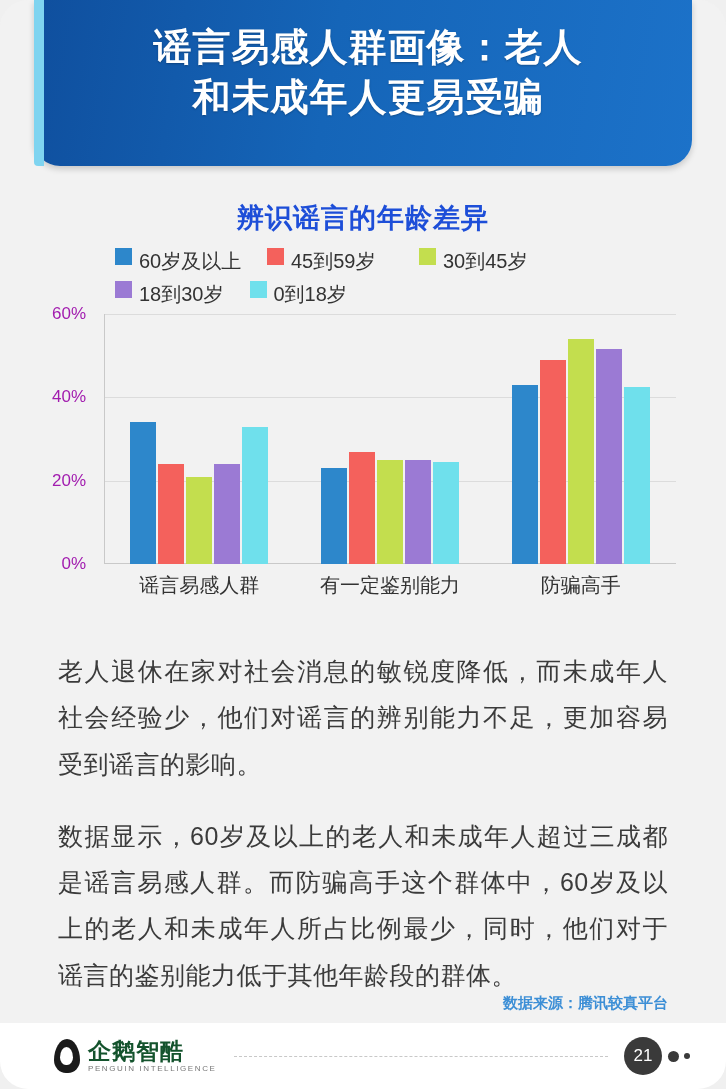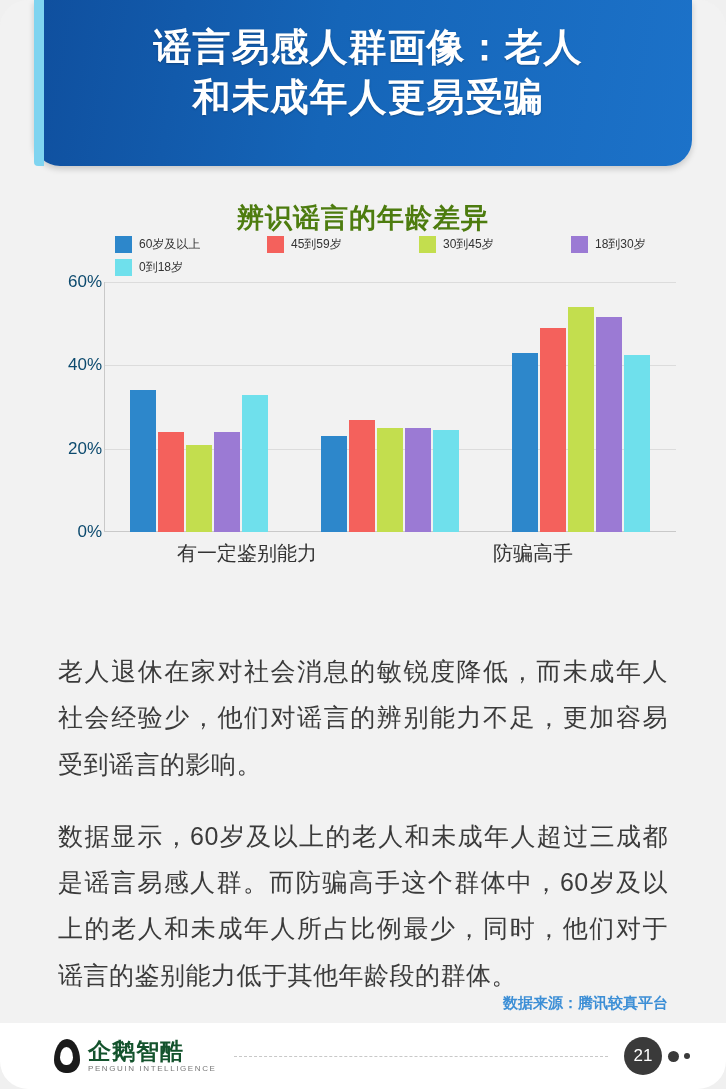--- a/index.html
+++ b/index.html
@@ -59,36 +59,37 @@
 
   
   .chart-block {
     position: relative;
     margin-top: 22px;
     width: 726px;
     height: 420px;
   }
   .chart-title {
     text-align: center;
-    color: #4d7c0f;
+    color: #1d4ed8;
     font-size: 27px;
     font-weight: bold;
     letter-spacing: 1px;
+    margin-bottom: 12px;
   }
   .legend {
     width: 560px;
     margin: 0 auto 6px 115px;
     display: flex;
     flex-wrap: wrap;
     row-gap: 6px;
   }
   .legend-item {
     display: flex;
-    align-items: flex-end;
-    font-size: 12px;
+    align-items: flex-start;
+    font-size: 20px;
     color: #333;
     margin-right: 26px;
   }
   .legend-swatch {
     width: 17px; height: 17px;
     margin-right: 7px;
     display: inline-block;
   }
   .legend-item.w1 { width: 152px; margin-right: 0; }
 
@@ -100,23 +101,23 @@
   }
   .axis-y-labels {
     position: absolute;
     left: 44px;
     top: 0;
     width: 58px;
     height: 250px;
   }
   .y-tick {
     position: absolute;
-    right: 0;
+    right: 16px;
     font-size: 17px;
-    color: #0c4a6e;
+    color: #a21caf;
     transform: translateY(-50%);
     text-align: right;
   }
   .grid {
     position: absolute;
     left: 104px;
     top: 0;
     width: 572px;
     height: 250px;
     border-left: 1px solid #c9c9c9;
@@ -322,20 +323,21 @@
           </div>
           <div class="group">
             <div class="bar" style="height: 179.167px; background: rgb(45, 135, 203);"></div>
             <div class="bar" style="height: 204.167px; background: rgb(244, 97, 92);"></div>
             <div class="bar" style="height: 225px; background: rgb(195, 222, 78);"></div>
             <div class="bar" style="height: 214.583px; background: rgb(155, 122, 212);"></div>
             <div class="bar" style="height: 177.083px; background: rgb(111, 224, 236);"></div>
           </div>
         </div>
       <div class="x-labels" id="xlabels">
+          <div class="x-label">谣言易感人群</div>
           <div class="x-label">有一定鉴别能力</div>
           <div class="x-label">防骗高手</div>
         </div>
     </div>
   </div>
 
   <div class="body-text">
     <p>老人退休在家对社会消息的敏锐度降低，而未成年人社会经验少，他们对谣言的辨别能力不足，更加容易受到谣言的影响。</p>
     <p>数据显示，60岁及以上的老人和未成年人超过三成都是谣言易感人群。而防骗高手这个群体中，60岁及以上的老人和未成年人所占比例最少，同时，他们对于谣言的鉴别能力低于其他年龄段的群体。</p>
   </div>

